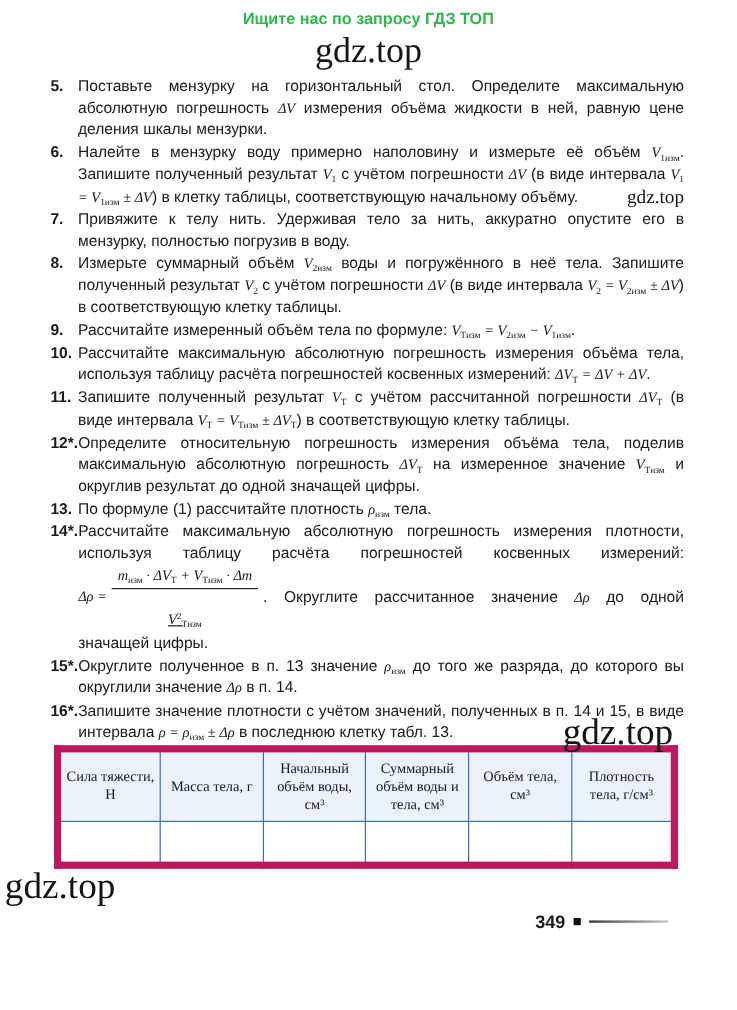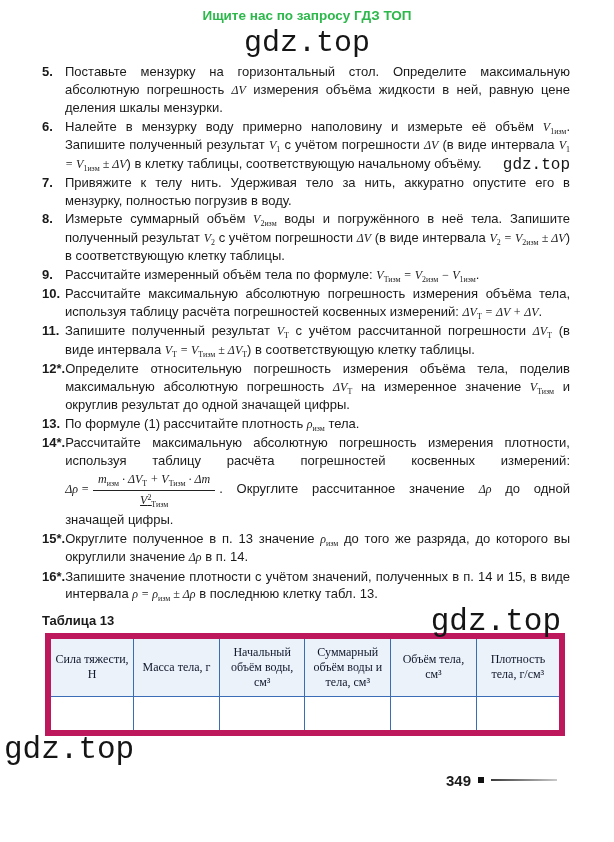--- a/index.html
+++ b/index.html
@@ -2,36 +2,36 @@
 <html><head>
 <meta charset="utf-8">
 <style>
   html,body{margin:0;padding:0;background:#fff;}
   .page{
     position:relative;width:614px;height:842px;background:#fff;overflow:hidden;
     font-family:"Liberation Sans",sans-serif;color:#1a1a1a;
   }
   .top-link{margin-top:8px;text-align:center;font-size:13.5px;font-weight:bold;color:#2db84c;}
   .wm-top{text-align:center;font-size:30px;color:#151515;margin-top:4px;line-height:32px;}
-  .wm{font-family:Liberation Mono, monospace;color:#151515;}
+  .wm{font-family:Liberation Serif, serif;color:#151515;}
 
   .list{margin:4px 44px 0 42px;}
   .item{display:flex;margin:0 0 1px 0;}
   .num{font-weight:bold;min-width:23px;flex:none;font-size:13px;line-height:17.5px;}
   .body{flex:1;text-align:justify;font-size:13px;line-height:17.5px;position:relative;}
   .fm{font-family:"Liberation Serif",serif;font-style:italic;font-size:12px;}
   sub,sup{font-size:66%;line-height:0;font-style:normal;}
   sub{vertical-align:-0.35em;}
   sup{vertical-align:0.55em;}
   .wm-inline{position:absolute;right:0;bottom:0;font-size:16px;line-height:16px;font-style:normal;}
 
   .fracwrap{display:inline-flex;align-items:center;vertical-align:middle;margin:2px 0;}
   .frac{display:inline-block;text-align:center;margin:0 4px;vertical-align:middle;}
   .fnum{display:block;border-bottom:1.3px solid #222;padding:0 5px 1px 5px;}
-  .fden{display:block;padding-top:1px;text-decoration:underline;}
+  .fden{display:block;padding-top:17px;text-decoration:underline;}
 
   .caption{margin:9px 0 5px 42px;font-weight:bold;font-size:13px;}
   .tablewrap{position:relative;margin:0 49px 0 45px;}
   table{width:100%;border-collapse:collapse;border:6px solid #be185d;
         font-family:"Liberation Serif",serif;color:#0f172a;table-layout:fixed;}
   th,td{border:1.5px solid #3a6db5;}
   th{background:#ecf2fa;font-weight:normal;font-size:12px;line-height:1.25;padding:6px 3px;vertical-align:middle;}
   td{height:31px;background:#fff;}
   .wm-right{position:absolute;top:-27px;right:4px;font-size:31px;line-height:31px;}
   .wm-left{position:absolute;bottom:-29px;left:-41px;font-size:31px;line-height:31px;}
@@ -101,21 +101,20 @@
       <div class="item">
         <span class="num">15*.</span>
         <div class="body"><span class="txt">Округлите полученное в п. 13 значение </span><span class="fm">ρ<sub>изм</sub></span><span class="txt"> до того же разряда, до которого вы округлили значение </span><span class="fm">Δρ</span><span class="txt"> в п. 14.</span></div>
       </div>
       <div class="item">
         <span class="num">16*.</span>
         <div class="body"><span class="txt">Запишите значение плотности с учётом значений, полученных в п. 14 и 15, в виде интервала </span><span class="fm">ρ = ρ<sub>изм</sub> ± Δρ</span><span class="txt"> в последнюю клетку табл. 13.</span></div>
       </div>
     </div>
 
-  <div class="caption">Таблица 13</div>
 
   <div class="tablewrap">
     <span class="wm-right wm">gdz.top</span>
     <table>
       <thead>
         <tr>
             <th>Сила тяжести, Н</th>
             <th>Масса тела, г</th>
             <th>Начальный объём воды, см³</th>
             <th>Суммарный объём воды и тела, см³</th>

